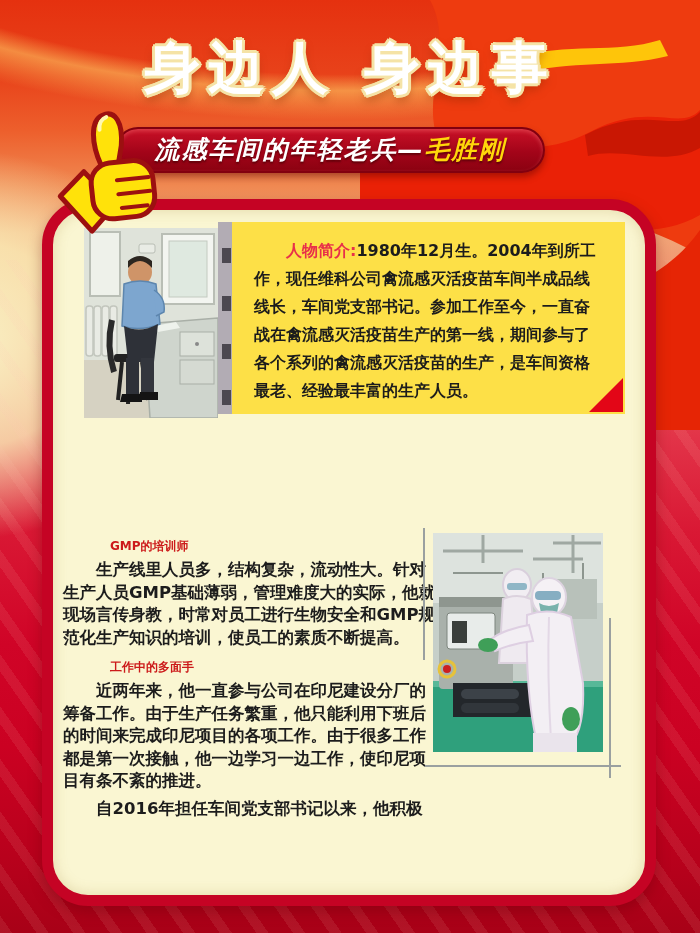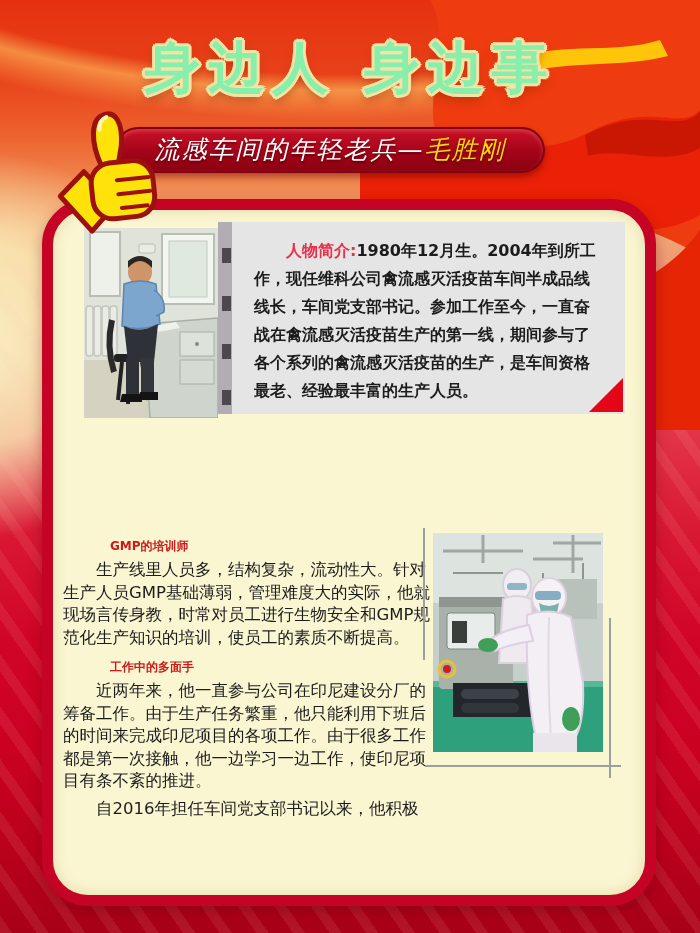--- a/index.html
+++ b/index.html
@@ -12,56 +12,56 @@
   .bg-light{position:absolute;inset:0;z-index:0;
     background:radial-gradient(ellipse 320px 260px at -40px 345px, rgba(250,246,200,.98) 0%, rgba(250,240,185,.8) 40%, rgba(250,230,170,0) 75%);}
   .bg-rays{position:absolute;left:0;top:260px;width:700px;height:673px;z-index:0;opacity:.35;
     background:repeating-linear-gradient(55deg, rgba(255,200,180,.28) 0 10px, rgba(255,80,80,0) 10px 30px);}
   .bg-arc{position:absolute;inset:0;z-index:0;
     background:radial-gradient(ellipse 780px 330px at 340px -170px, rgba(255,200,90,0) 74%, rgba(255,205,100,.55) 79%, rgba(255,130,40,0) 88%);}
   .ribbons{position:absolute;right:0;top:0;z-index:1;}
 
   
   .title{position:absolute;left:0;top:26px;width:700px;height:84px;line-height:84px;z-index:2;
-    text-align:center;font-size:56px;font-weight:bold;letter-spacing:8px;color:#86efac;
+    text-align:center;font-size:56px;font-weight:bold;letter-spacing:8px;color:#ffffff;
     text-shadow:-2px -2px 0 #f5e3a6, 2px -2px 0 #f5e3a6, -2px 2px 0 #f5e3a6, 2px 2px 0 #f5e3a6,
                  0 -3px 0 #f5e3a6, 0 3px 0 #f5e3a6, -3px 0 0 #f5e3a6, 3px 0 0 #f5e3a6,
                  0 6px 10px rgba(140,40,0,.55);}
   .banner{position:absolute;left:115px;top:127px;width:430px;height:46px;z-index:2;
     border-radius:23px;border:2px solid #82000f;box-sizing:border-box;
     background:linear-gradient(180deg,#c91127 0%,#a30419 55%,#8b0211 100%);
     box-shadow:0 4px 7px rgba(90,0,0,.45), inset 0 2px 4px rgba(255,130,130,.4);
-    text-align:center;line-height:41px;font-size:25px;font-weight:normal;font-style:italic;letter-spacing:2px;}
+    text-align:center;line-height:41px;font-size:25px;font-weight:bold;font-style:italic;letter-spacing:2px;}
   .banner .pre{color:#ffffff;text-shadow:0 2px 2px rgba(60,0,0,.6);}
   .banner .name{color:#ffd70a;text-shadow:0 2px 2px rgba(60,0,0,.6);}
   .thumb{position:absolute;left:44px;top:104px;z-index:3;transform:rotate(-6deg);}
 
   
   .panel{position:absolute;left:42px;top:199px;width:614px;height:707px;z-index:2;box-sizing:border-box;
     border:11px solid #c50324;border-radius:46px;background:#faf6d2;
     box-shadow:inset 0 0 14px rgba(170,140,60,.28), 0 6px 14px rgba(100,0,10,.35);}
 
   .office-photo{position:absolute;left:31px;top:18px;width:134px;height:190px;overflow:hidden;background:#dfe3da;}
   .filmstrip{position:absolute;left:165px;top:12px;width:14px;height:192px;background:#b2acb4;}
   .filmstrip .notch{position:absolute;right:1px;width:9px;height:15px;background:#4c4850;}
 
-  .profile-box{position:absolute;left:179px;top:12px;width:393px;height:192px;background:#e5e5e5;box-sizing:border-box;
+  .profile-box{position:absolute;left:179px;top:12px;width:393px;height:192px;background:#fde047;box-sizing:border-box;
     padding:15px 20px 8px 22px;}
   .profile-box p{margin:0;font-size:16px;line-height:28px;font-weight:bold;color:#1c1c1c;text-indent:2em;}
   .profile-box .label{color:#e8304a;}
   .corner-triangle{position:absolute;right:2px;bottom:2px;width:0;height:0;
     border-left:34px solid transparent;border-bottom:34px solid #e30617;}
 
   .intro{position:absolute;left:10px;top:216px;width:578px;margin:0;
     font-size:16.5px;line-height:24px;font-weight:bold;color:#1c1c1c;text-indent:2em;}
 
   .columns{position:absolute;left:10px;top:318px;width:578px;}
   .photo-spacer{float:right;width:203px;height:252px;}
   .columns h3{margin:8px 0 3px 47px;font-size:12px;line-height:20px;font-weight:bold;color:#cc1a1a;}
-  .columns p{margin:0 0 5px 0;font-size:16.5px;line-height:22.5px;font-weight:normal;color:#1c1c1c;text-indent:2em;}
+  .columns p{margin:0 0 5px 0;font-size:16.5px;line-height:22.5px;font-weight:bold;color:#1c1c1c;text-indent:2em;}
   .columns .l1{display:block;text-indent:2em;}
   .columns .l2{display:inline;}
   .signature{margin:-20px 18px 0 0;text-align:right;font-size:17px;font-weight:bold;color:#e0202d;}
 
   .clean-photo{position:absolute;left:380px;top:323px;width:170px;height:219px;overflow:hidden;background:#cdd5d0;z-index:1;}
   .mark{position:absolute;background:#9aa0a0;z-index:1;}
   .mark.v1{left:370px;top:318px;width:2px;height:132px;}
   .mark.v2{left:556px;top:408px;width:2px;height:160px;}
   .mark.h1{left:372px;top:555px;width:196px;height:2px;}
 </style>

